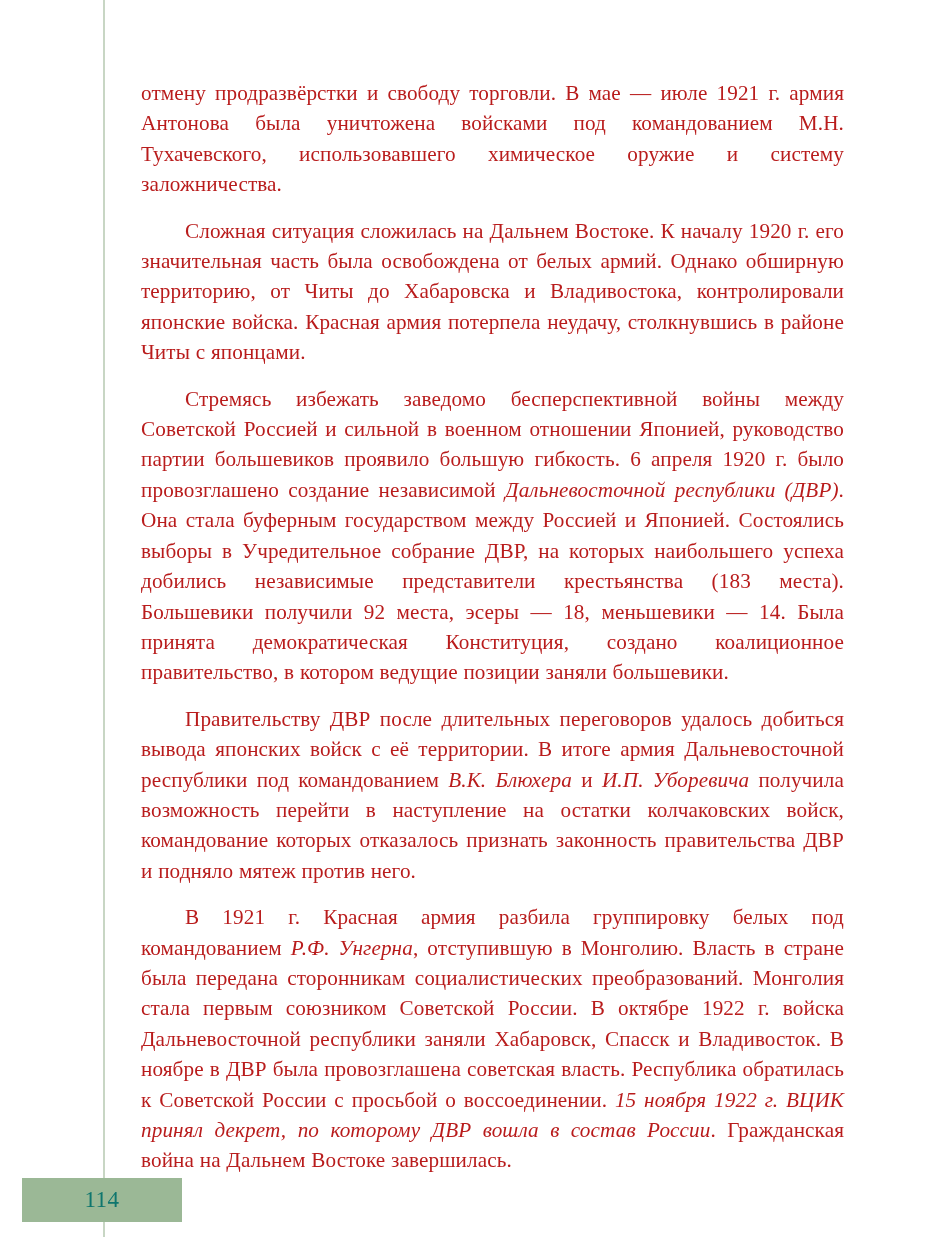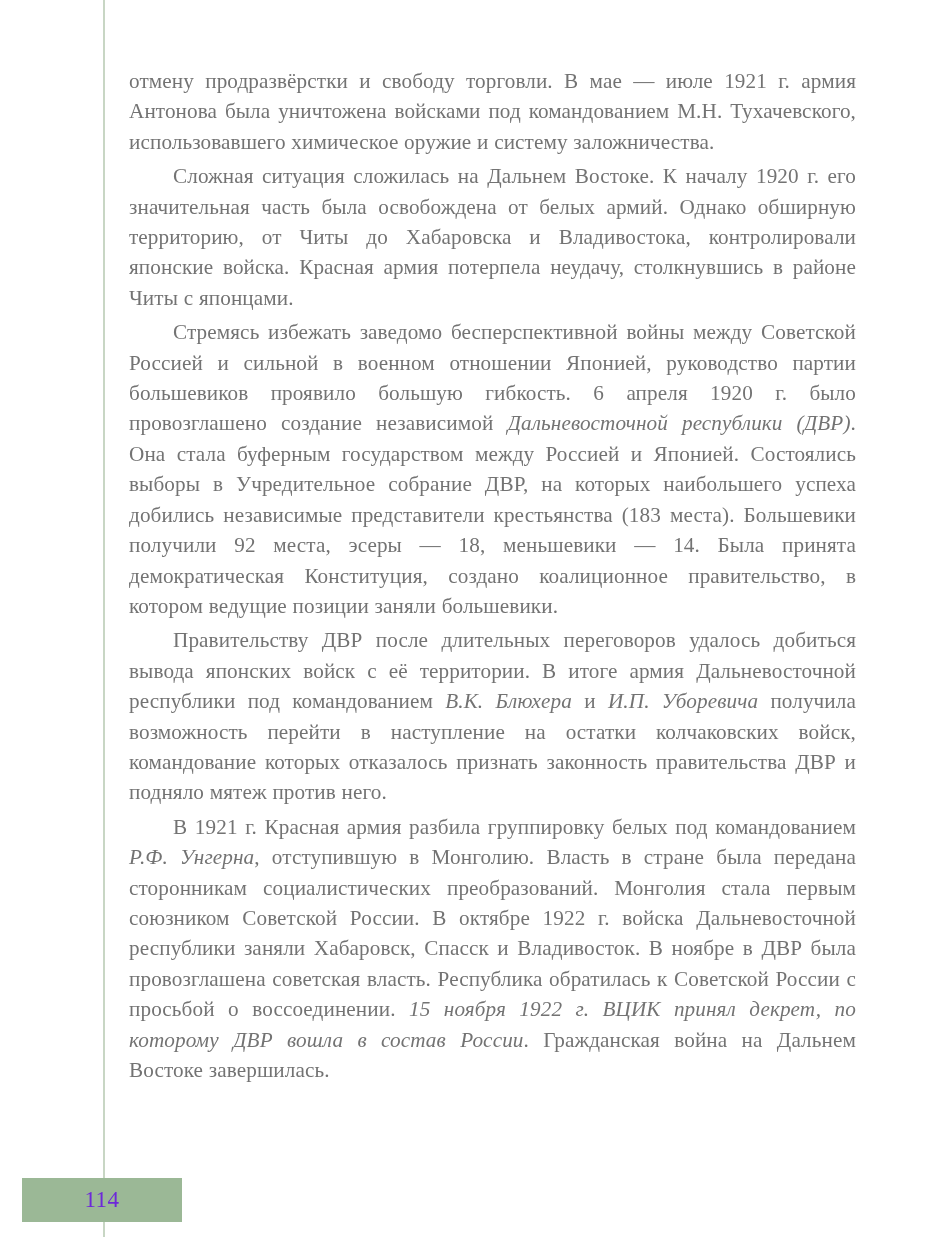--- a/index.html
+++ b/index.html
@@ -30,26 +30,26 @@
     height: 1237px;
     background: #c8d6c4;
   }
   .content {
     position: absolute;
     left: 125px;
     top: 62px;
     width: 735px;
   }
   p.para {
-    margin: 4px;
+    margin: 16px;
     font-size: 21.2px;
     line-height: 30.4px;
     text-align: justify;
     text-indent: 44px;
-    color: #737373;
+    color: #b91c1c;
     letter-spacing: 0.1px;
     word-spacing: 0.3px;
     -webkit-hyphens: none;
     hyphens: none;
   }
   p.para.first {
     text-indent: 0;
   }
   p.para i, p.para em {
     font-style: italic;
@@ -66,21 +66,21 @@
   .page-number {
     position: absolute;
     left: 22px;
     top: 1178px;
     width: 160px;
     height: 44px;
     line-height: 44px;
     text-align: center;
     font-family: "Liberation Serif", serif;
     font-size: 23px;
-    color: #6d28d9;
+    color: #0f766e;
     letter-spacing: 0.5px;
   }
 </style>
 </head>
 <body>
 
 <div class="page">
 
   <div class="margin-rule" style="background: rgb(200, 214, 196);"></div>
 

